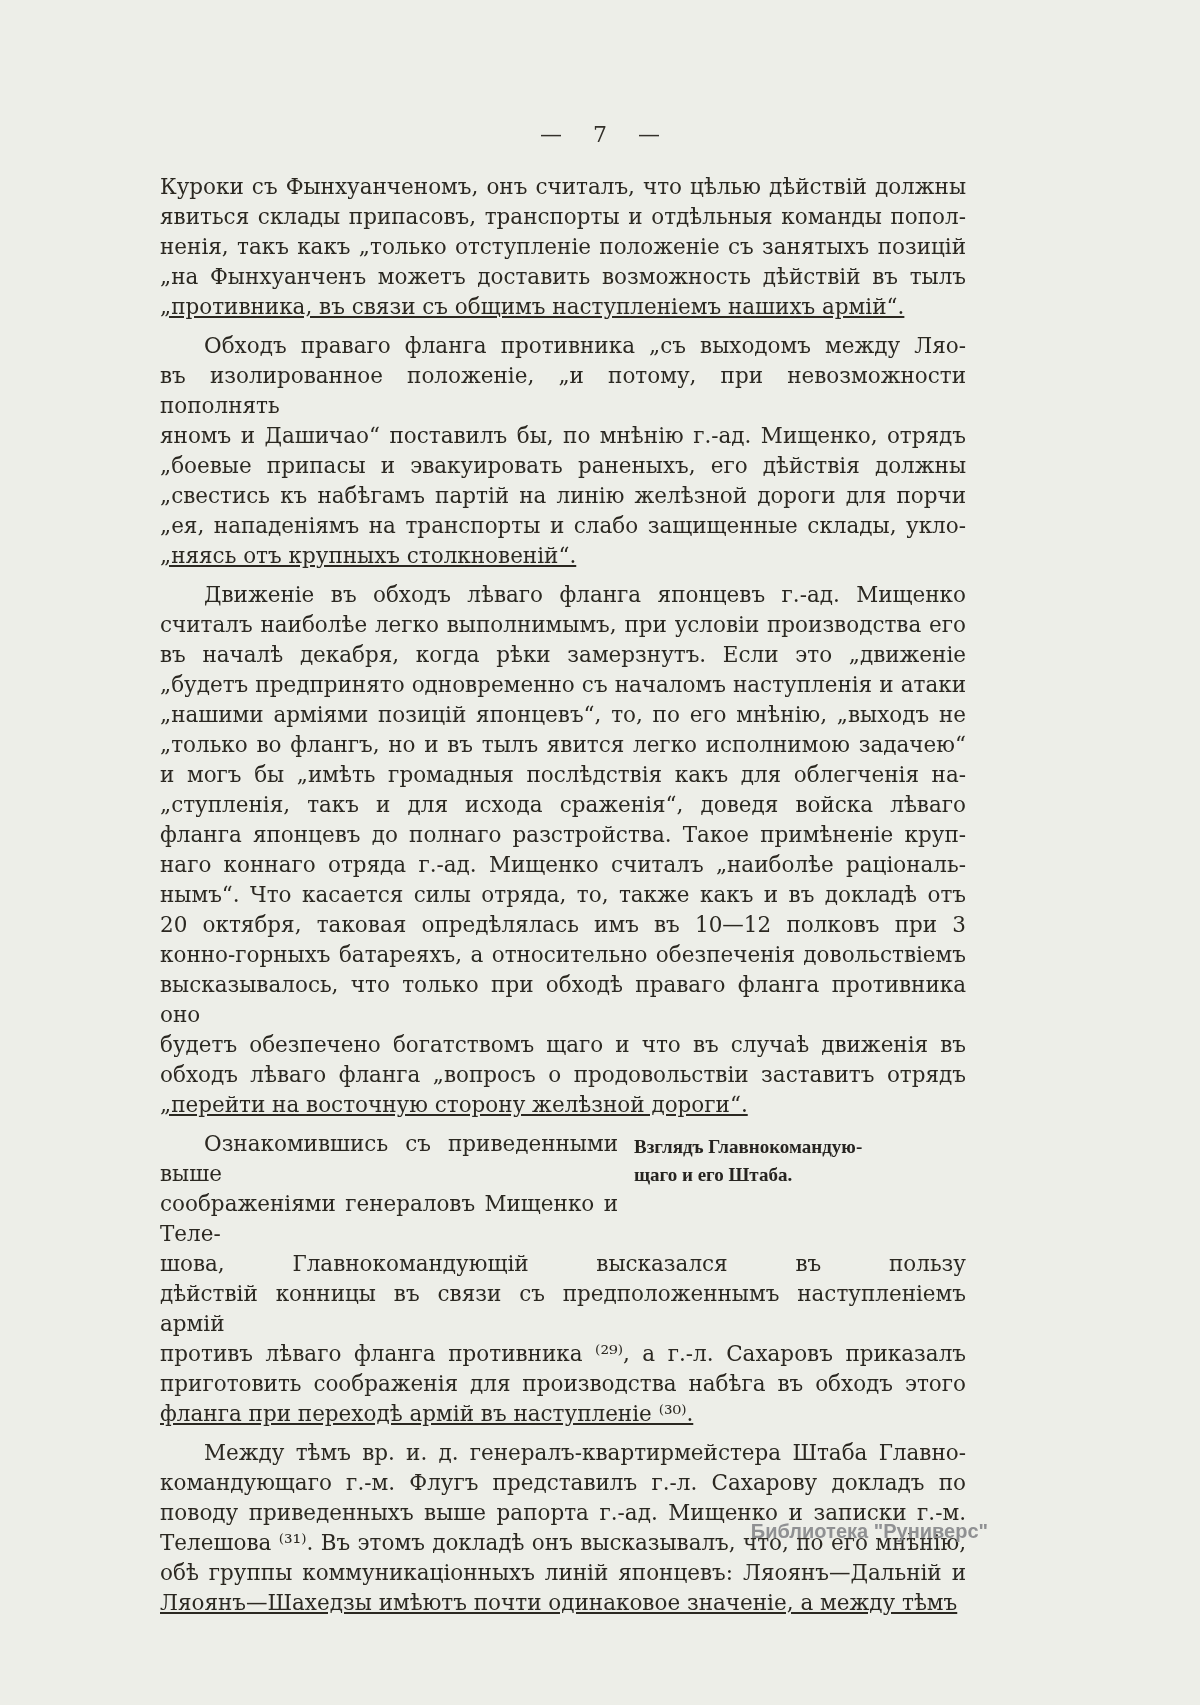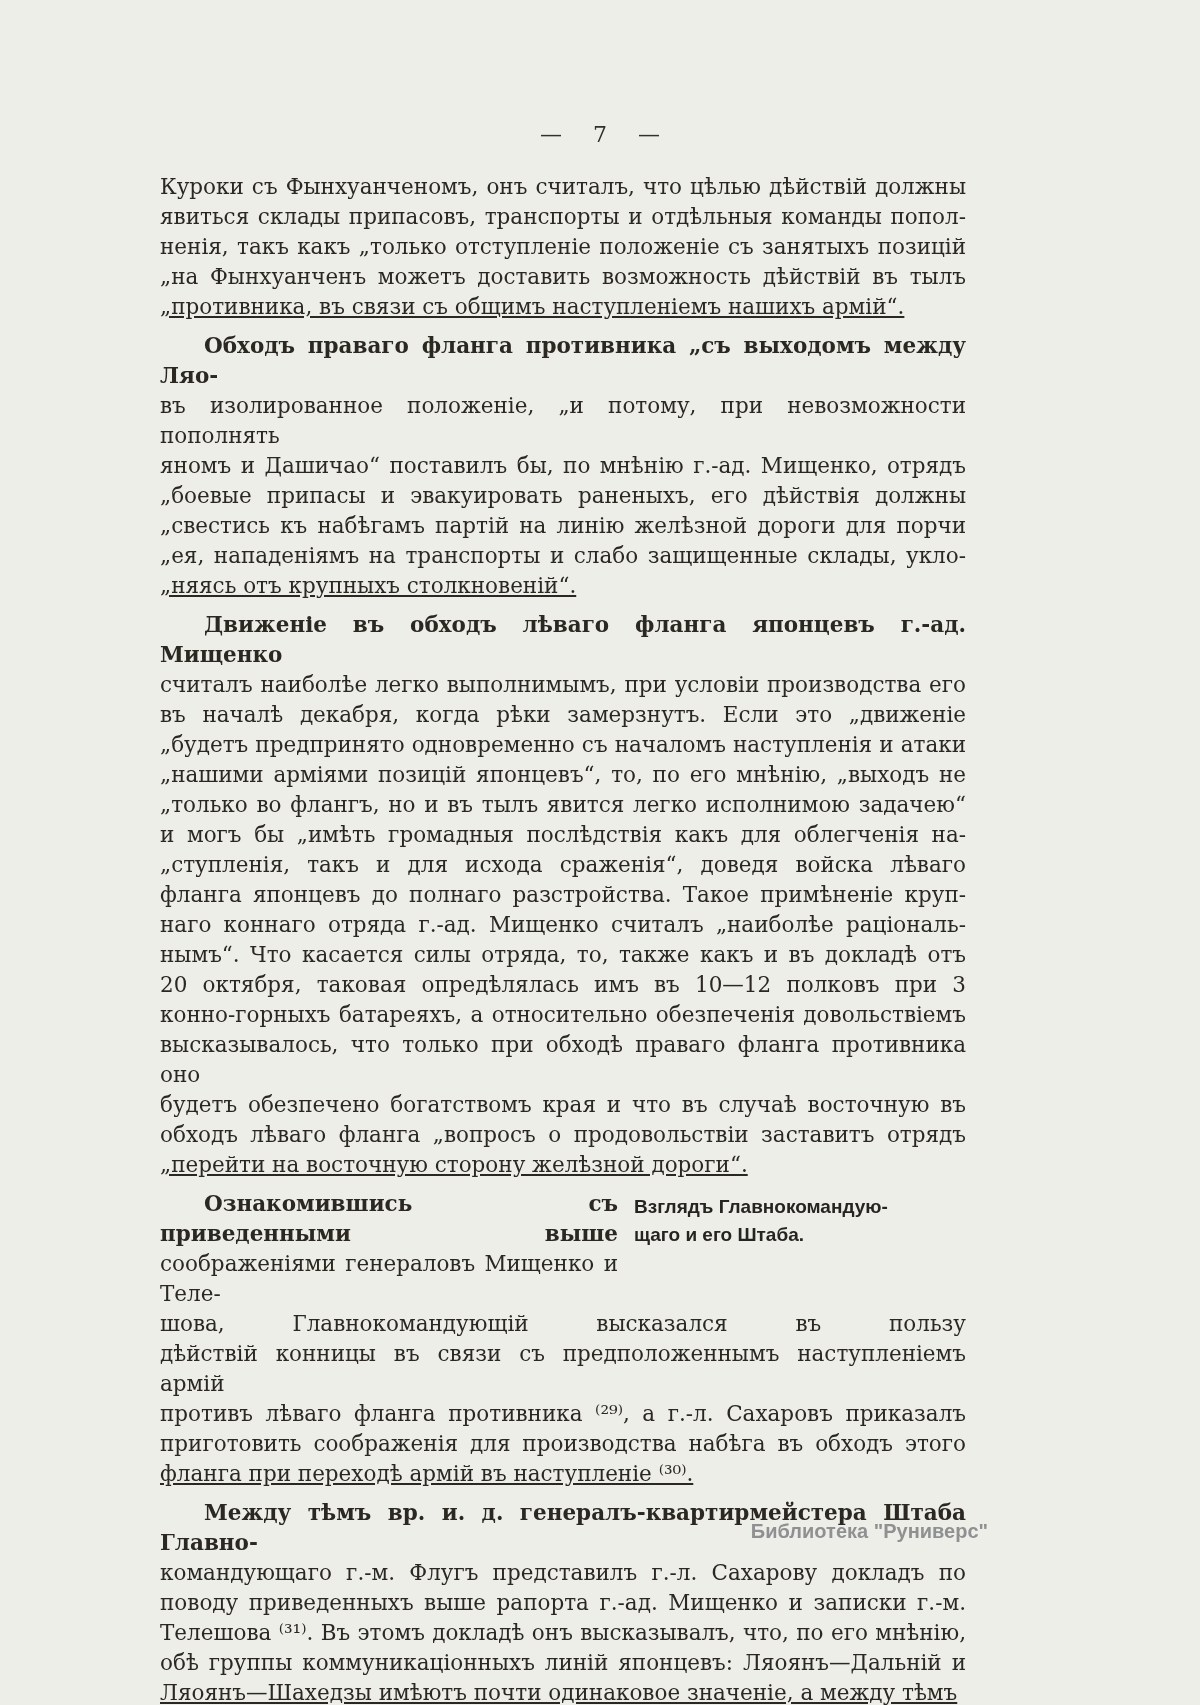--- a/index.html
+++ b/index.html
@@ -29,29 +29,29 @@
     width: 806px;
     font-size: 21.5px;
     line-height: 30px;
   }
   .para { margin-bottom: 9px; }
   .line {
     text-align: justify;
     text-align-last: justify;
   }
   .line.last { text-align-last: left; text-decoration: underline; }
-  .line.indent { text-indent: 44px; font-weight: bold; }
+  .line.indent { text-indent: 44px; }
   .margin-note {
     float: right;
     width: 332px;
     height: 90px;
     margin-left: 16px;
     padding-top: 4px;
     box-sizing: border-box;
-    font-family: Liberation Sans, sans-serif;
+    font-family: Liberation Serif, serif;
     font-weight: bold;
     font-size: 19px;
     line-height: 28px;
     color: #262420;
   }
   .note-line { text-align: left; }
   .watermark {
     position: absolute;
     right: 212px;
     bottom: 162px;
@@ -92,21 +92,21 @@
         <div class="line">„нашими арміями позицій японцевъ“, то, по его мнѣнію, „выходъ не</div>
         <div class="line">„только во флангъ, но и въ тылъ явится легко исполнимою задачею“</div>
         <div class="line">и могъ бы „имѣть громадныя послѣдствія какъ для облегченія на-</div>
         <div class="line">„ступленія, такъ и для исхода сраженія“, доведя войска лѣваго</div>
         <div class="line">фланга японцевъ до полнаго разстройства. Такое примѣненіе круп-</div>
         <div class="line">наго коннаго отряда г.-ад. Мищенко считалъ „наиболѣе раціональ-</div>
         <div class="line">нымъ“. Что касается силы отряда, то, также какъ и въ докладѣ отъ</div>
         <div class="line">20 октября, таковая опредѣлялась имъ въ 10—12 полковъ при 3</div>
         <div class="line">конно-горныхъ батареяхъ, а относительно обезпеченія довольствіемъ</div>
         <div class="line">высказывалось, что только при обходѣ праваго фланга противника оно</div>
-        <div class="line">будетъ обезпечено богатствомъ края и что въ случаѣ восточную въ</div>
+        <div class="line">будетъ обезпечено богатствомъ щаго и что въ случаѣ движенія въ</div>
         <div class="line">обходъ лѣваго фланга „вопросъ о продовольствіи заставитъ отрядъ</div>
         <div class="line last">„перейти на восточную сторону желѣзной дороги“.</div>
       </div>
       <div class="para">
         <div class="margin-note">
           <div class="note-line">Взглядъ Главнокомандую-</div>
           <div class="note-line">щаго и его Штаба.</div>
         </div>
         <div class="line indent">Ознакомившись съ приведенными выше</div>
         <div class="line">соображеніями генераловъ Мищенко и Теле-</div>

